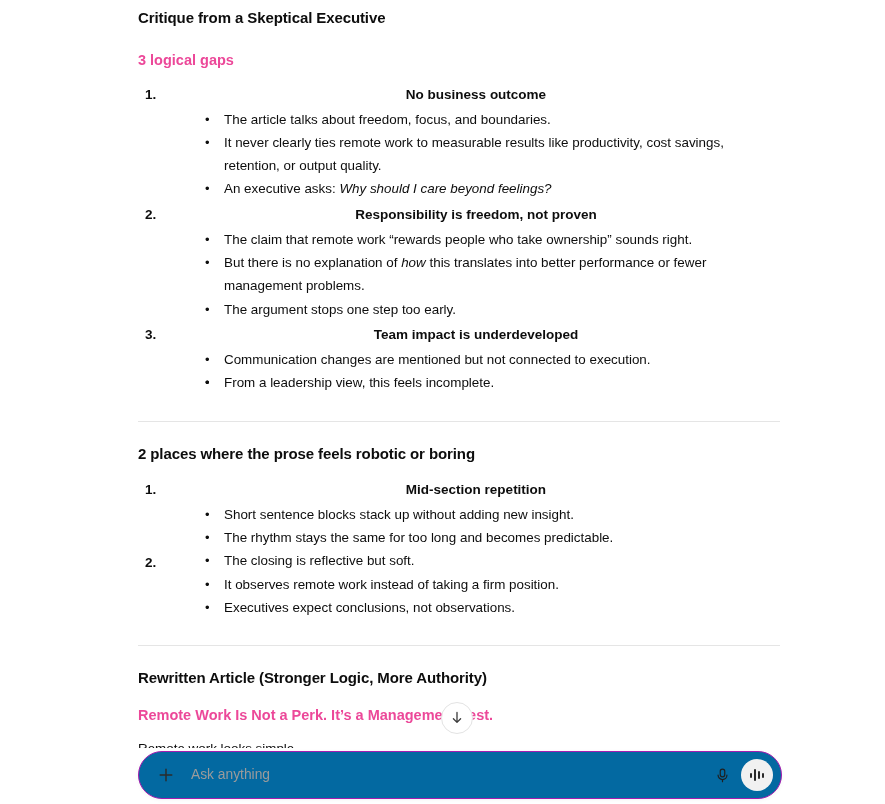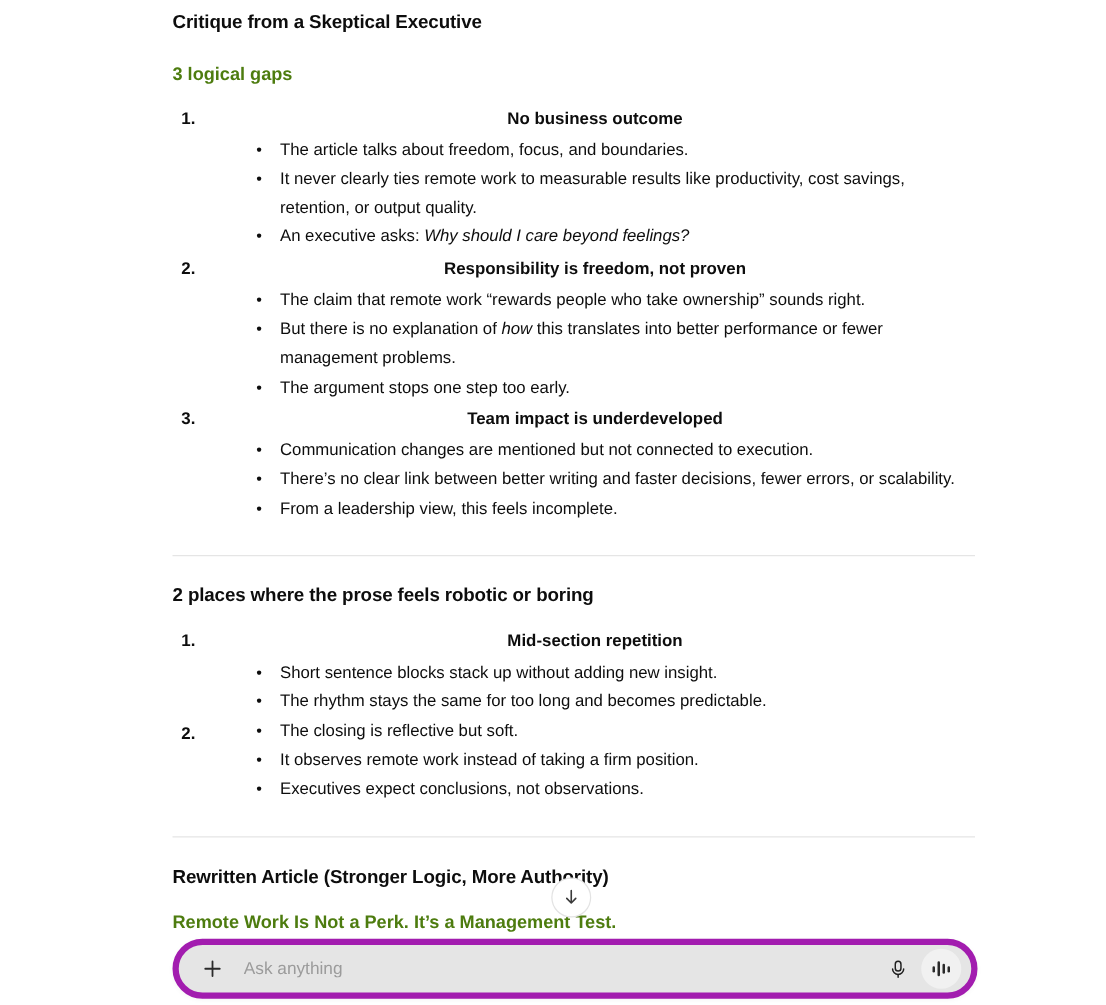--- a/index.html
+++ b/index.html
@@ -40,21 +40,21 @@
     letter-spacing: -0.1px;
     color: #0d0d0d;
   }
 
   h3.sub-title {
     font-size: 14.5px;
     font-weight: bold;
     margin: 0;
     padding: 0;
     line-height: 1.4;
-    color: #4d7c0f;
+    color: #ec4899;
   }
 
   .gap-after-title { height: 22px; }
   .gap-after-sub { height: 10px; }
 
   ol.num-list {
     list-style: none;
     margin: 0;
     padding: 0;
   }
@@ -148,23 +148,23 @@
     background: #ffffff;
     z-index: 40;
   }
   .composer {
     position: absolute;
     left: 138px;
     top: 3px;
     width: 644px;
     height: 48px;
     box-sizing: border-box;
-    border: 5px solid #a21caf;
+    border: 1px solid #a21caf;
     border-radius: 26px;
-    background: #e5e5e5;
+    background: #0369a1;
     box-shadow: 0 1px 4px rgba(0,0,0,0.045);
     display: flex;
     align-items: center;
     padding: 0 8px 0 12px;
   }
   .plus-btn {
     width: 30px;
     height: 30px;
     flex: 0 0 30px;
     border-radius: 50%;
@@ -266,21 +266,21 @@
           <li><span class="dot">•</span><span class="btext">But there is no explanation of </span><span class="it">how</span><span class="btext"> this translates into better performance or fewer management problems.</span></li>
           <li><span class="dot">•</span><span class="btext">The argument stops one step too early.</span></li>
         </ul>
       </li>
 
       <li>
         <span class="num">3.</span>
         <span class="item-title">Team impact is underdeveloped</span>
         <ul class="bullets">
           <li><span class="dot">•</span><span class="btext">Communication changes are mentioned but not connected to execution.</span></li>
-          <li><span class="dot">•</span><span class="btext">There’s no clear link between better writing and faster decisions, fewer errors, or scalability.</span></li>
+          <li><span class="dot">•</span></li>
           <li><span class="dot">•</span><span class="btext">From a leadership view, this feels incomplete.</span></li>
         </ul>
       </li>
 
     </ol>
 
     <div class="spacer-26"></div>
     <hr class="divider">
     <div class="spacer-22"></div>
 

